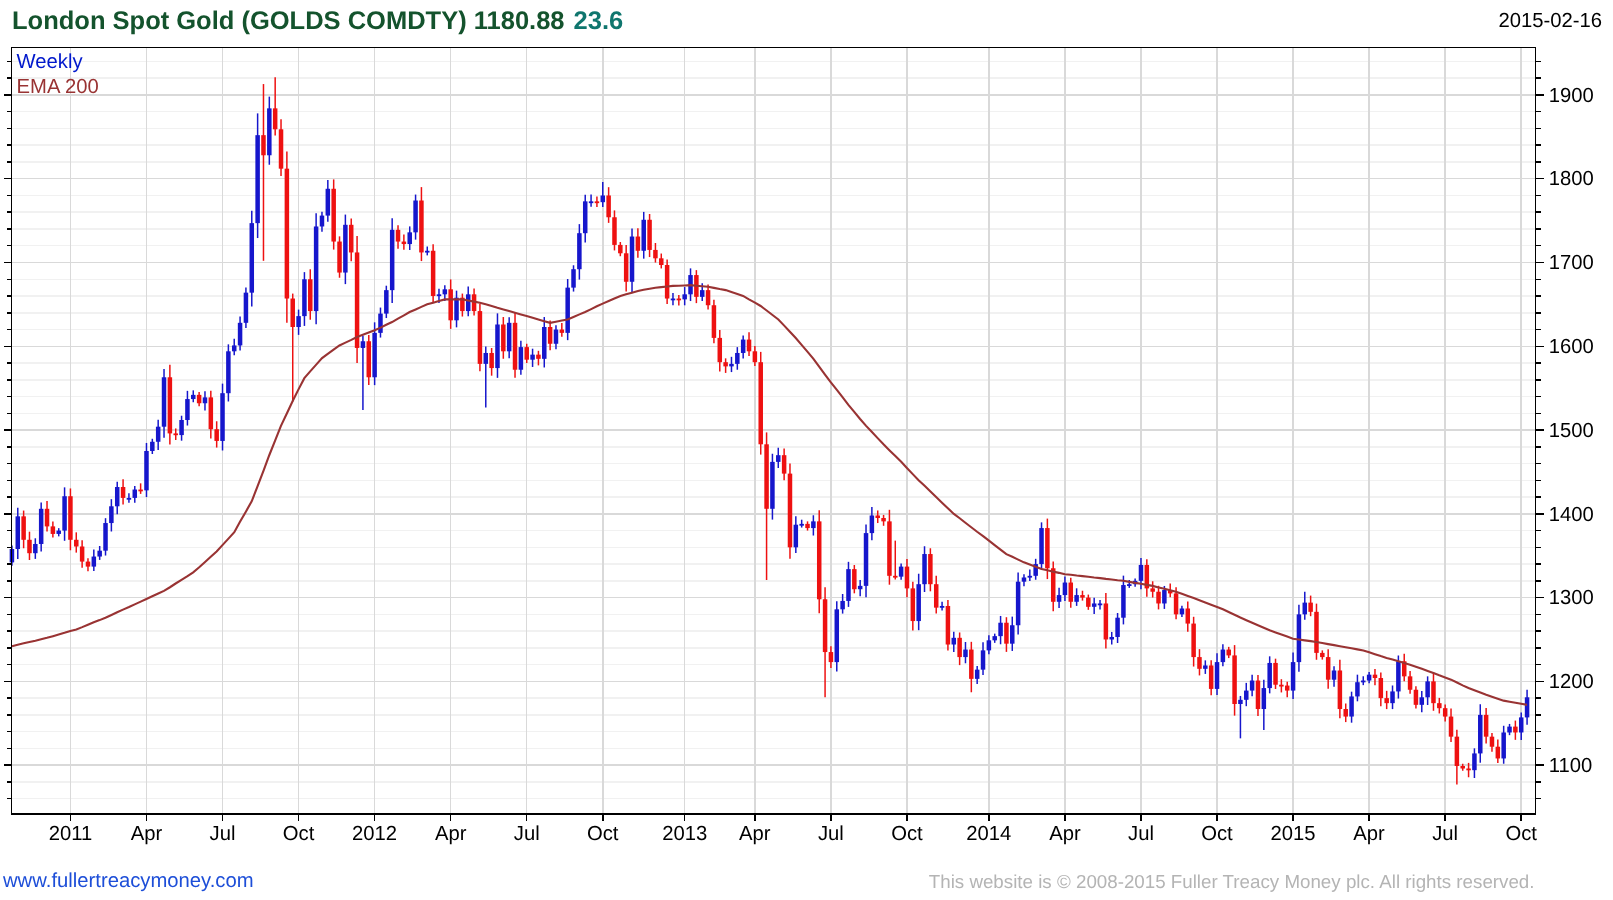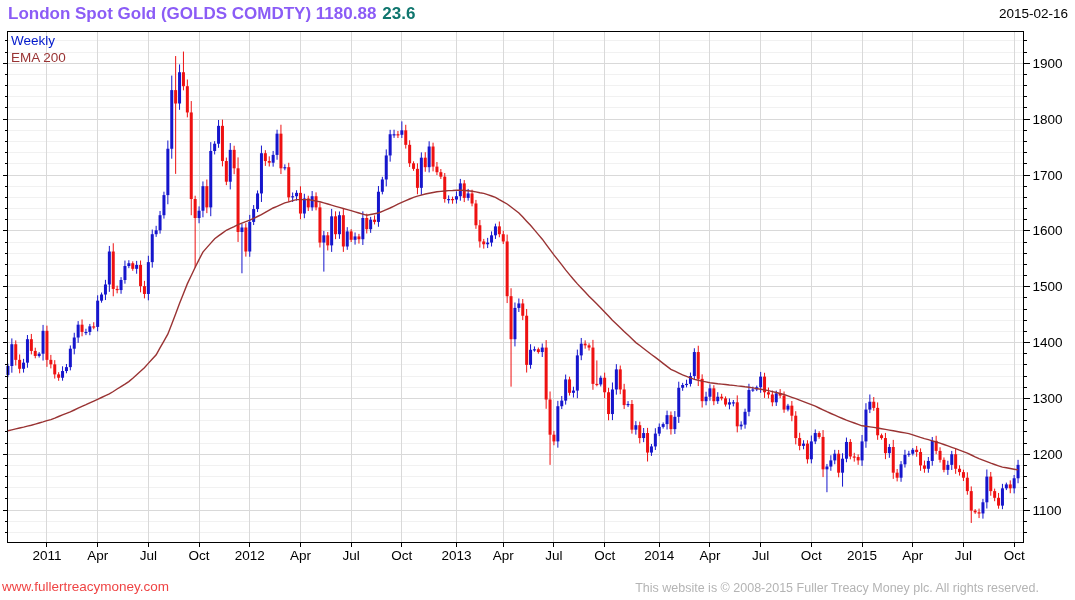--- a/index.html
+++ b/index.html
@@ -1,27 +1,27 @@
 <!DOCTYPE html>
 <html><head>
 <meta charset="utf-8">
 <style>
   html,body{margin:0;padding:0;background:#fff;}
   body{width:1075px;height:600px;position:relative;font-family:"Liberation Sans","DejaVu Sans",sans-serif;overflow:hidden;}
   .titlebar{position:absolute;left:8px;top:4px;width:1060px;height:24px;}
-  .title-main{font-size:17px;font-weight:bold;color:#8b5cf6;}
+  .title-main{font-size:17px;font-weight:bold;color:#14532d;}
   .title-chg{font-size:17px;font-weight:bold;color:#0f766e;margin-left:6px;}
   .report-date{position:absolute;right:0;top:2px;font-size:13.5px;font-weight:normal;color:#000;}
   svg{position:absolute;left:0;top:0;}
   .legend-w{fill:#0018cc;font-size:13.5px;}
   .legend-e{fill:#993333;font-size:13.5px;}
   .axis-label{fill:#000;font-size:13.5px;}
   .footer{position:absolute;left:0;top:576px;width:1075px;height:22px;}
-  .site-link{position:absolute;left:2px;top:3px;font-size:13.5px;color:#ef4444;text-decoration:none;cursor:pointer;}
-  .copyright{position:absolute;right:36px;top:5px;font-size:12.5px;color:#b4b4b4;}
+  .site-link{position:absolute;left:2px;top:3px;font-size:13.5px;color:#1d4ed8;text-decoration:none;cursor:pointer;}
+  .copyright{position:absolute;right:52px;top:5px;font-size:12.5px;color:#b4b4b4;}
 </style>
 </head>
 <body>
 
 <div class="titlebar">
   <span class="title-main">London Spot Gold (GOLDS COMDTY) 1180.88</span><span class="title-chg">23.6</span>
   <span class="report-date">2015-02-16</span>
 </div>
 
 <svg id="chart" width="1075" height="575">

